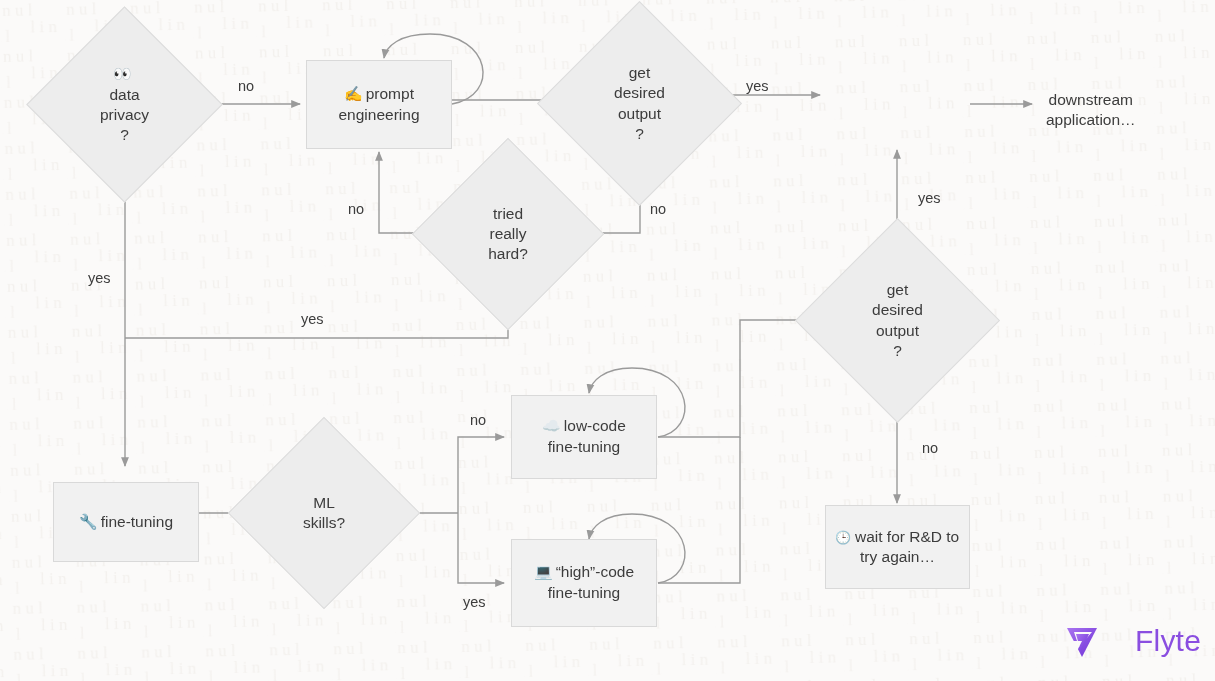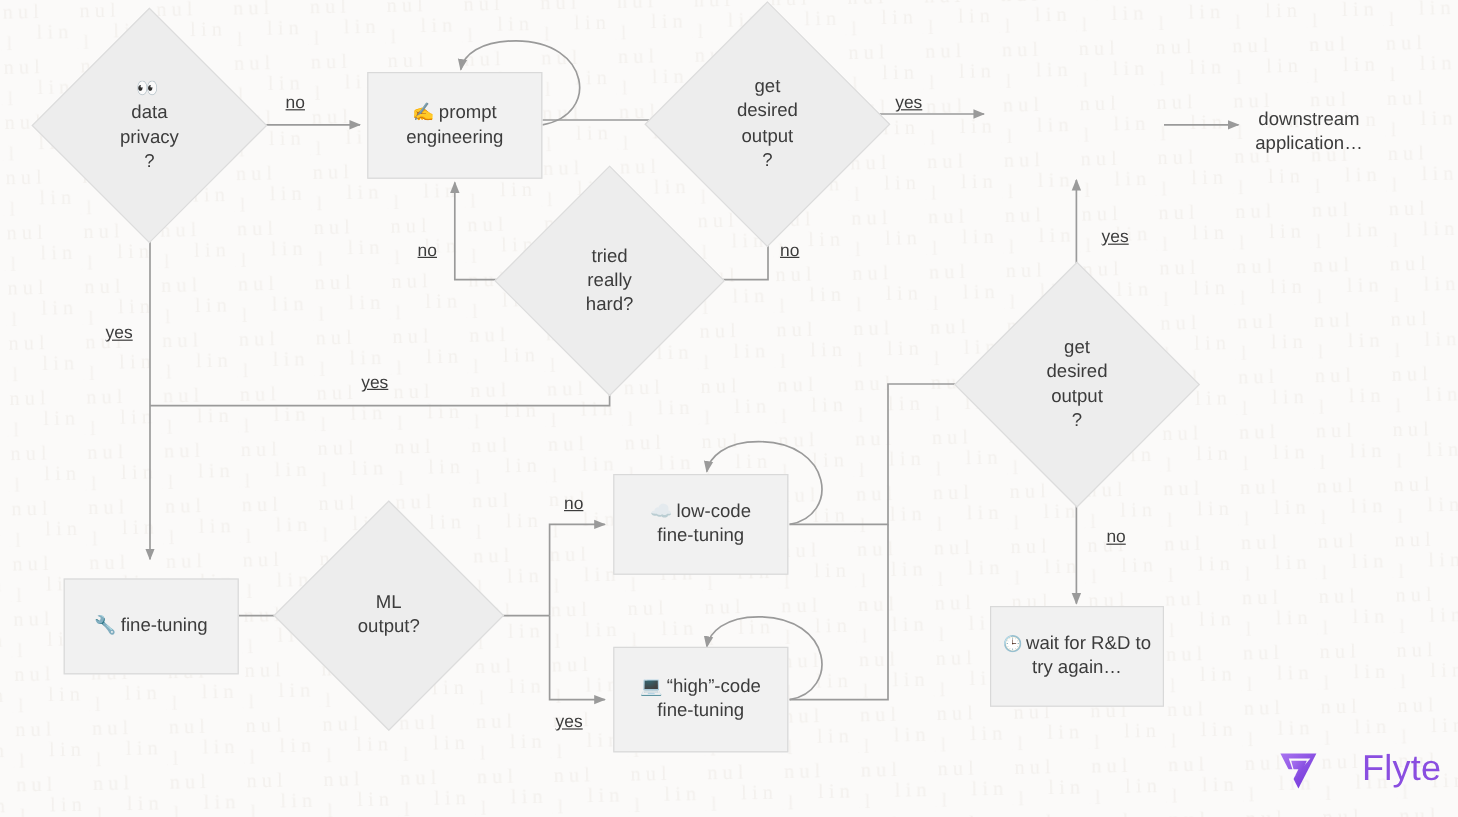--- a/index.html
+++ b/index.html
@@ -57,21 +57,20 @@
   .emoji{
     font-family:"DejaVu Sans",sans-serif;
     font-size:15px;
     margin-right:3px;
   }
   .edge-label{
     position:absolute;
     color:#3c3c3c;
     font-size:14.5px;
     white-space:nowrap;
-    text-decoration:underline;
   }
   .free-text{
     position:absolute;
     color:#3c3c3c;
     font-size:15.5px;
     line-height:1.32;
     text-align:center;
   }
   .logo{
     position:absolute;
@@ -185,21 +184,21 @@
   <div class="node box" style="left:53px;top:482px;width:146px;height:80px;">
     <div class="blabel">
       <span class="emoji">🔧</span><span>fine-tuning</span>
     </div>
   </div>
 
   <div class="node diamond" style="left:256px;top:445px;width:136px;height:136px;">
     <div class="dshape"></div>
     <div class="dlabel">
       <div>ML</div>
-      <div>output?</div>
+      <div>skills?</div>
     </div>
   </div>
 
   <div class="node box" style="left:511px;top:395px;width:146px;height:84px;">
     <div class="blabel">
       <div><span class="emoji">☁️</span><span>low-code</span></div>
       <div>fine-tuning</div>
     </div>
   </div>
 

